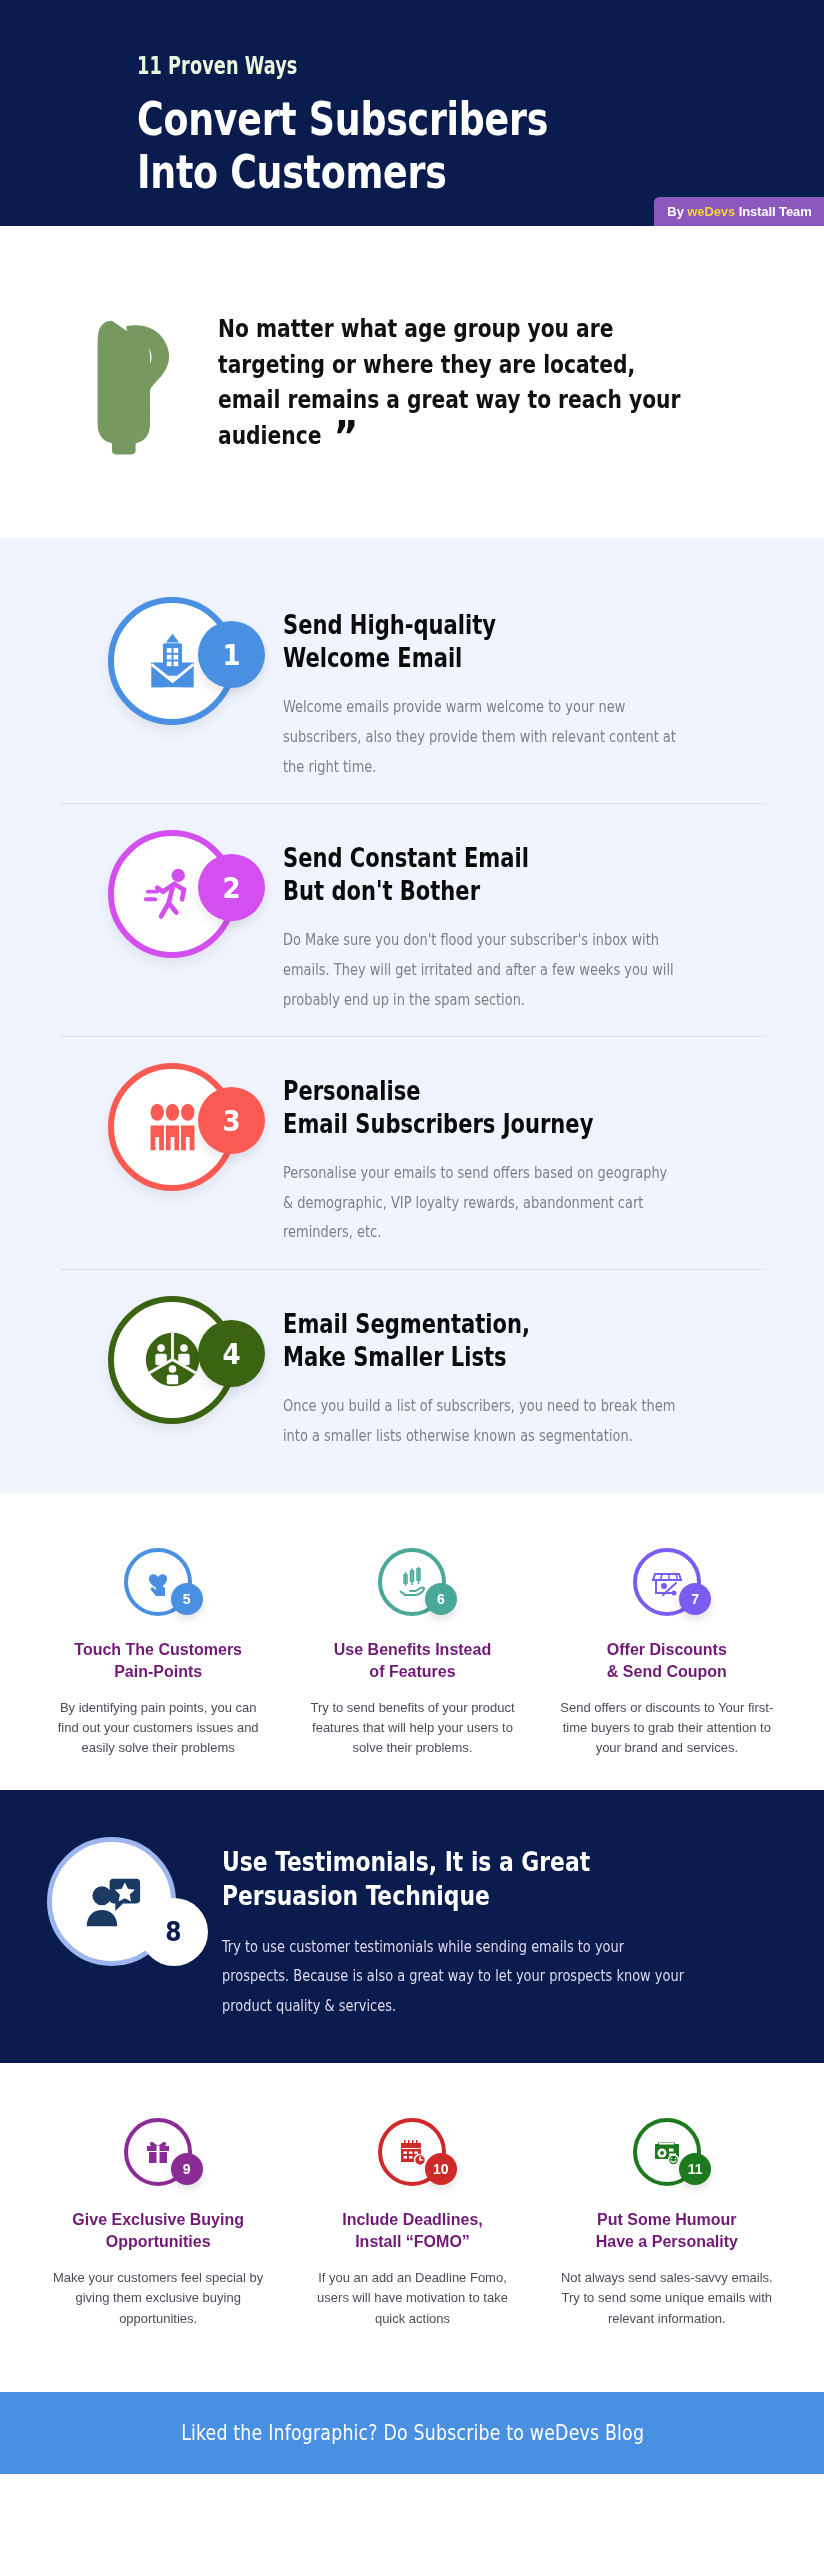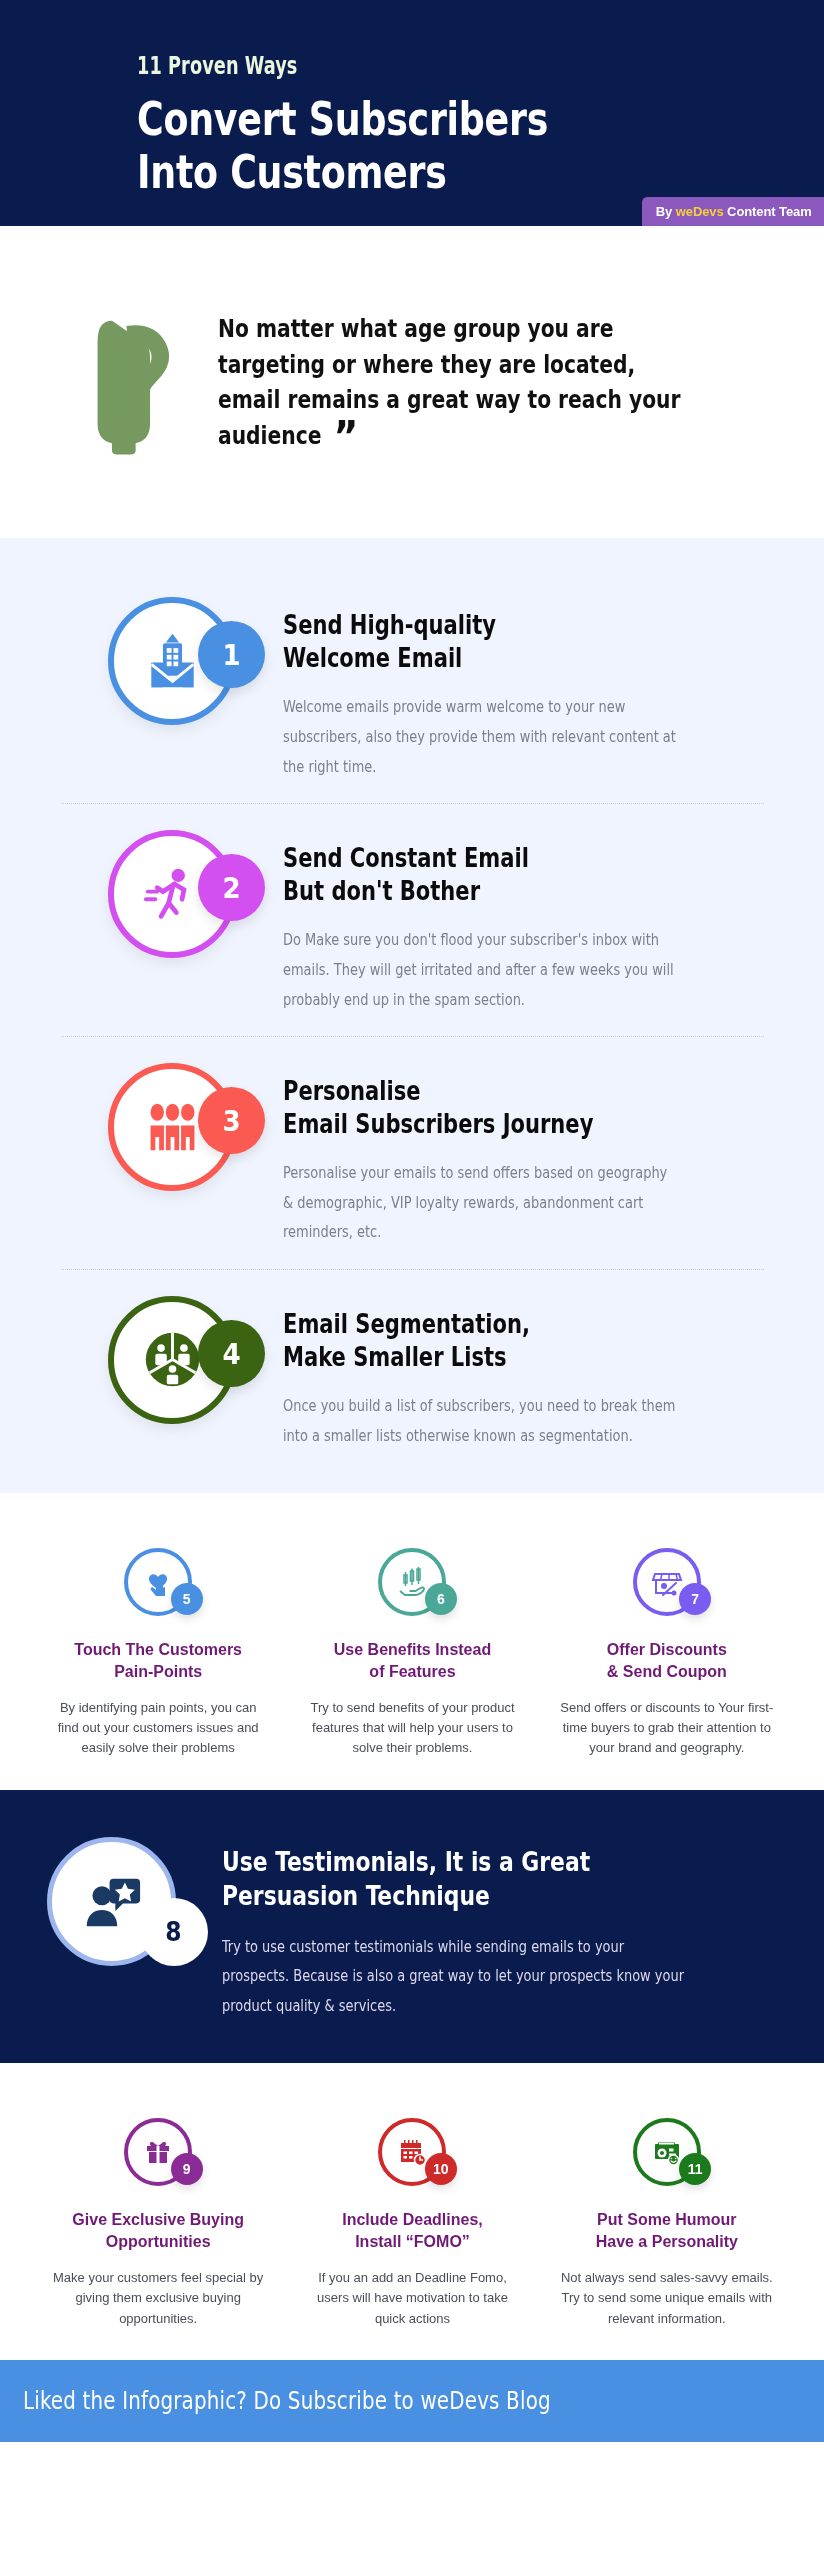--- a/index.html
+++ b/index.html
@@ -293,26 +293,27 @@
     transform-origin: left center;
     max-width: 505px;
   }
 
   
   .cta {
     background: #4a90e2;
     height: 82px;
     display: flex;
     align-items: center;
-    justify-content: flex-start;
+    justify-content: center;
     color: #ffffff;
-    font-size: 24px;
+    font-size: 21px;
     font-weight: 400;
     font-family: "DejaVu Sans Condensed", "Liberation Sans Narrow", "Liberation Sans", sans-serif;
     letter-spacing: 0.2px;
+    margin-top: 32px;
   }
   .cta span { transform: scaleX(0.92); display: inline-block; }
 
   
   .logo-band {
     background: #ffffff;
     height: 155px;
     display: flex;
     align-items: center;
     justify-content: center;
@@ -323,21 +324,21 @@
 <body>
 
 <div class="page">
 
   <div class="header">
     <div class="header-kicker">11 Proven Ways</div>
     <div class="header-title">
       <div>Convert Subscribers</div>
       <div>Into Customers</div>
     </div>
-    <div class="byline"><span>By </span><span class="brand">weDevs</span><span> Content Team</span></div>
+    <div class="byline"><span>By </span><span class="brand">weDevs</span><span> Install Team</span></div>
   </div>
 
   <div class="quote-band">
     <div class="quote-icon">
       <svg width="108" height="155" viewBox="0 0 210 300" aria-hidden="true">
         <path d="M68 30 Q40 30 40 70 L40 230 Q40 262 68 268 L68 282 Q68 290 78 290 L104 290 Q114 290 114 282 L114 268 Q142 262 142 230 L142 100 Q142 72 120 66" fill="#76995f"></path>
         <path d="M96 40 Q150 32 172 72 Q192 110 156 146 Q132 170 132 196 L132 212 L100 212 L100 190 Q100 156 128 132 Q152 110 142 88 Q132 68 100 72 Z" fill="#76995f"></path>
         <circle cx="116" cy="250" r="15" fill="#76995f"></circle>
       </svg>
     </div>
@@ -508,21 +509,21 @@
             <circle cx="46" cy="54" r="5" fill="#7a5cf0"></circle>
             <line x1="50" y1="34" x2="24" y2="58" stroke="#7a5cf0" stroke-width="4" stroke-linecap="round"></line>
           </svg>
           <div class="tri-num">7</div>
         </div>
       </div>
       <div class="tri-title">
         <div>Offer Discounts</div>
         <div>&amp; Send Coupon</div>
       </div>
-      <div class="tri-desc">Send offers or discounts to Your first-time buyers to grab their attention to your brand and geography.</div>
+      <div class="tri-desc">Send offers or discounts to Your first-time buyers to grab their attention to your brand and services.</div>
     </div>
 
   </div>
 
   <div class="dark-band">
     <div class="dark-badge">
       <div class="dark-circle">
         <svg class="glyph" viewBox="0 0 64 64" aria-hidden="true">
           <circle cx="22" cy="26" r="10" fill="#1b3a63"></circle>
           <path d="M6 58 c0-11 7-17 16-17 s16 6 16 17 z" fill="#1b3a63"></path>

